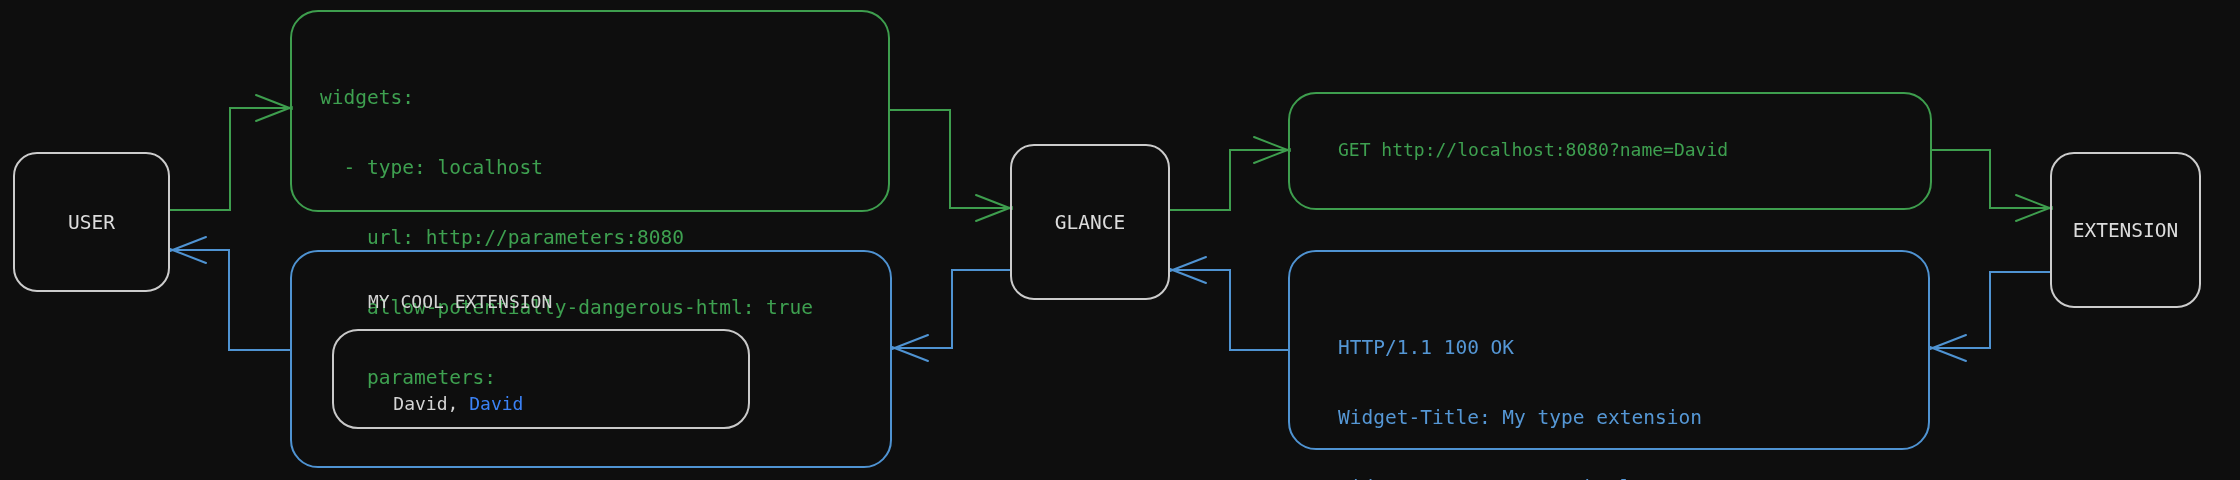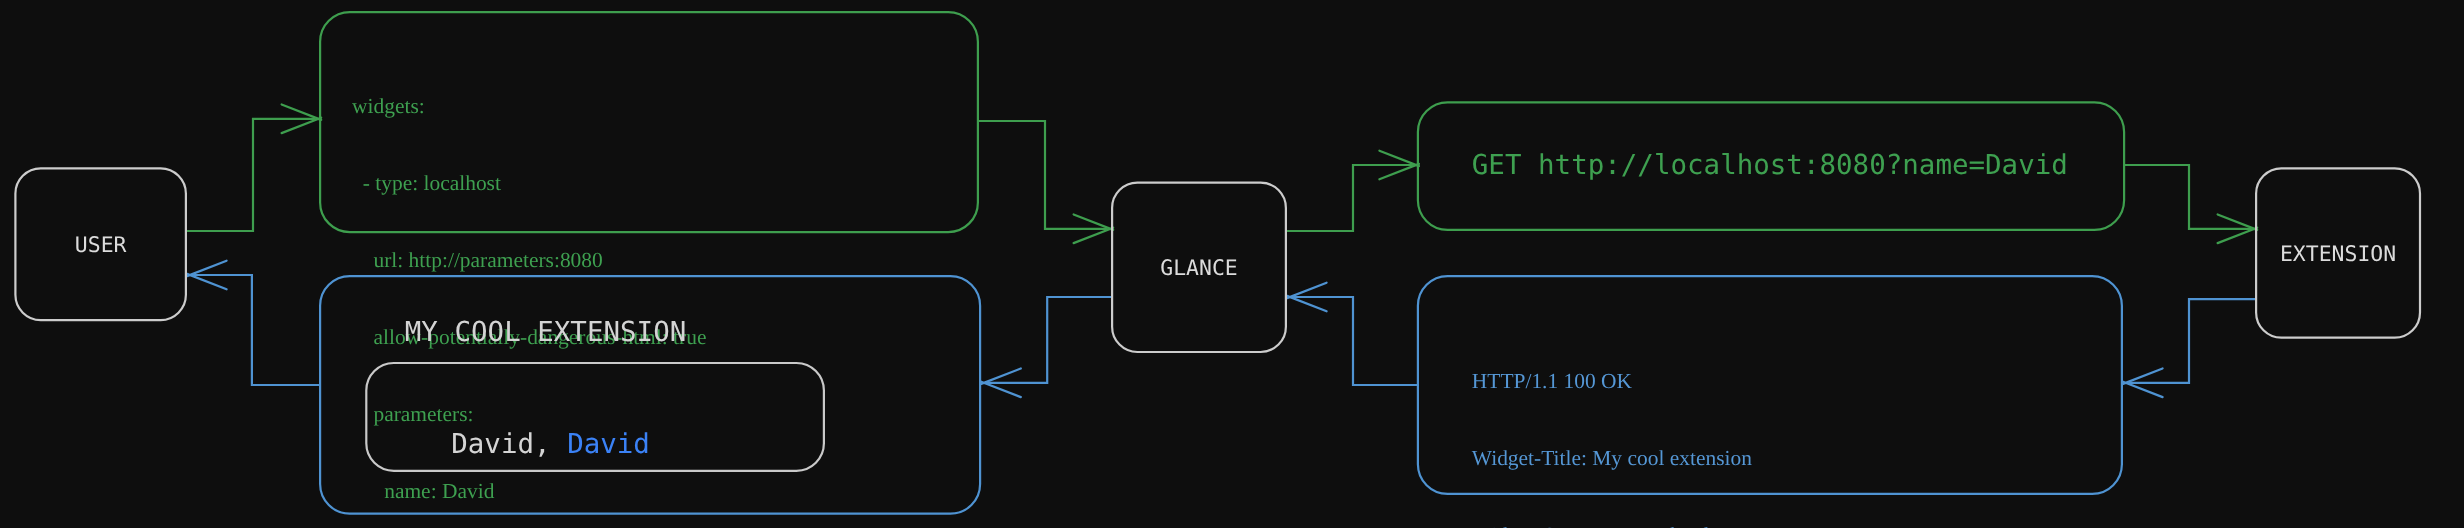--- a/index.html
+++ b/index.html
@@ -43,30 +43,29 @@
 
   .code {
     position: absolute;
     font-size: 19.5px;
     white-space: pre;
   }
   .code .code-line {
     height: 24px;
     line-height: 24px;
     white-space: pre;
-    font-family: Liberation Serif, serif;
   }
   .green-text  { color: #3ea050; }
   .blue-text   { color: #5597d5; }
   .gray-text   { color: #d4d4d4; }
   .orange-text { color: #3b82f6; }
 
   .single-line {
     position: absolute;
-    font-size: 25px;
+    font-size: 18px;
     line-height: 24px;
     white-space: pre;
   }
 
   svg.wires {
     position: absolute;
     left: 0; top: 0;
     width: 2240px;
     height: 480px;
   }
@@ -103,50 +102,49 @@
     <path class="wire-blue" d="M 928 335 L 892 349 M 928 361 L 892 347"></path>
 
     <path class="wire-blue" d="M 290 350 H 229 V 250 H 176"></path>
     <path class="wire-blue" d="M 206 237 L 170 251 M 206 263 L 170 249"></path>
   </svg>
 
   <div class="node" style="left:13px; top:152px; width:157px; height:140px;">
     <span>USER</span>
   </div>
 
-  <div class="node" style="left:1010px; top:165px; width:160px; height:156px;">
+  <div class="node" style="left:1010px; top:144px; width:160px; height:156px;">
     <span>GLANCE</span>
   </div>
 
   <div class="node" style="left:2050px; top:152px; width:151px; height:156px;">
     <span>EXTENSION</span>
   </div>
 
   <div class="msg-box green" style="left:290px; top:10px; width:600px; height:202px;"></div>
   <div class="code green-text" style="left:320px; top:40px;">
     <div class="code-line">widgets:</div>
     <div class="code-line">  - type: localhost</div>
     <div class="code-line">    url: http://parameters:8080</div>
     <div class="code-line">    allow-potentially-dangerous-html: true</div>
     <div class="code-line">    parameters:</div>
-    <div class="code-line">      name: David</div>
   </div>
 
   <div class="msg-box blue" style="left:290px; top:250px; width:602px; height:218px;"></div>
   <div class="single-line gray-text" style="left:368px; top:290px;">MY COOL EXTENSION</div>
   <div class="msg-box gray" style="left:332px; top:329px; width:418px; height:100px;"></div>
   <div class="single-line" style="left:350px; top:368px;">
     <span class="gray-text">David, </span><span class="orange-text">David</span>
   </div>
 
   <div class="msg-box green" style="left:1288px; top:92px; width:644px; height:118px;"></div>
   <div class="single-line green-text" style="left:1338px; top:138px;">GET http://localhost:8080?name=David</div>
 
   <div class="msg-box blue" style="left:1288px; top:250px; width:642px; height:200px;"></div>
   <div class="code blue-text" style="left:1338px; top:290px;">
     <div class="code-line">HTTP/1.1 100 OK</div>
-    <div class="code-line">Widget-Title: My cool extension</div>
+    <div class="code-line">Widget-Title: My type extension</div>
     <div class="code-line">Widget-Content-Type: html</div>
     
     
   </div>
 
 </div>
 
 </body></html>

